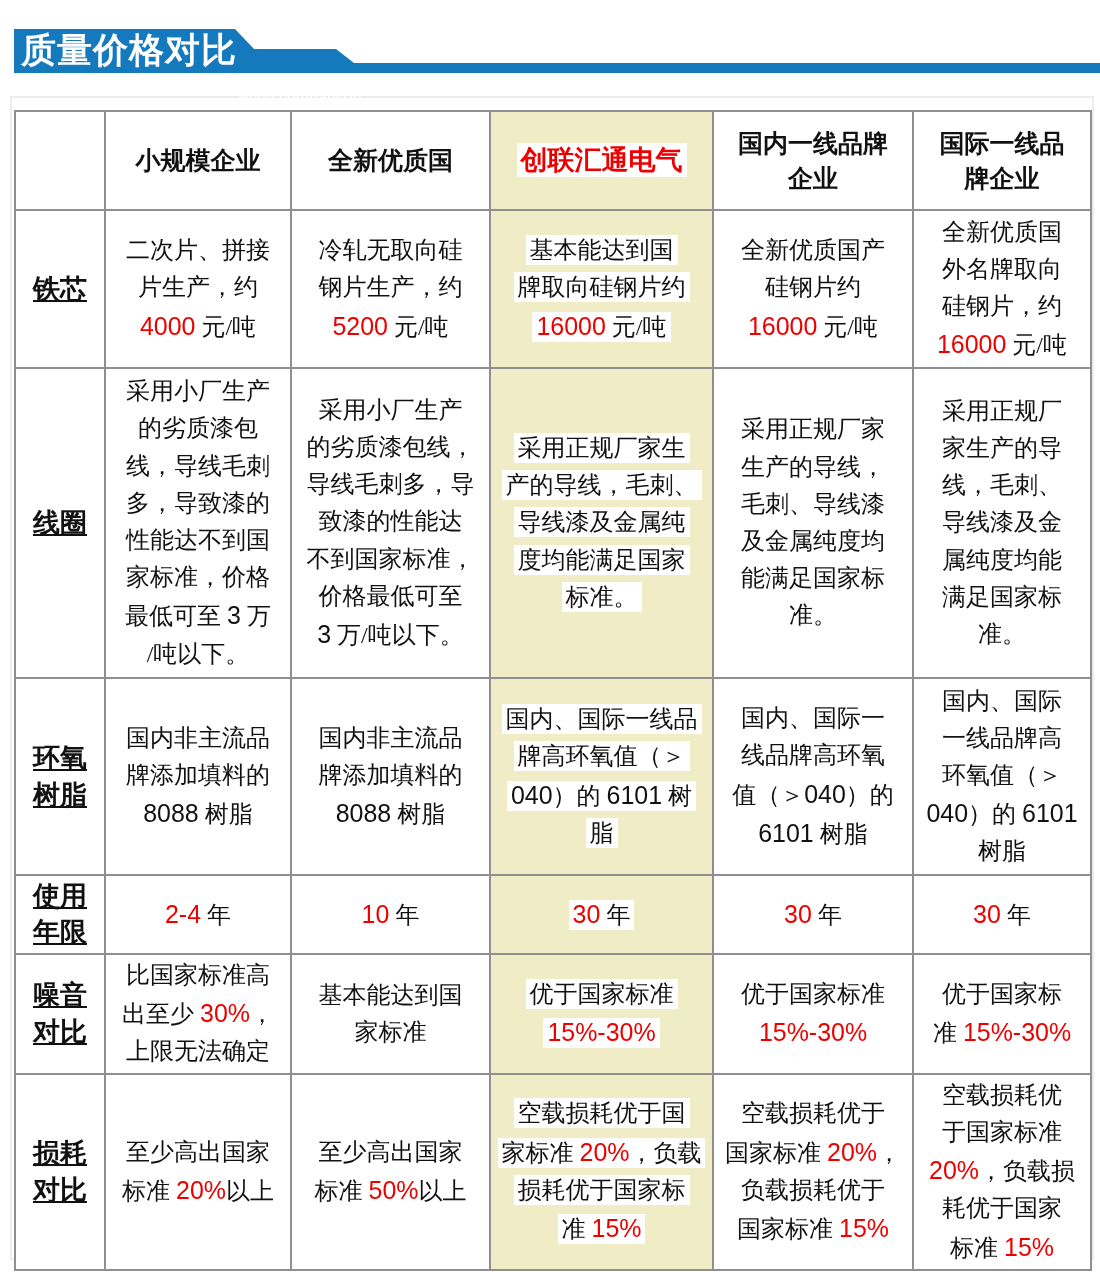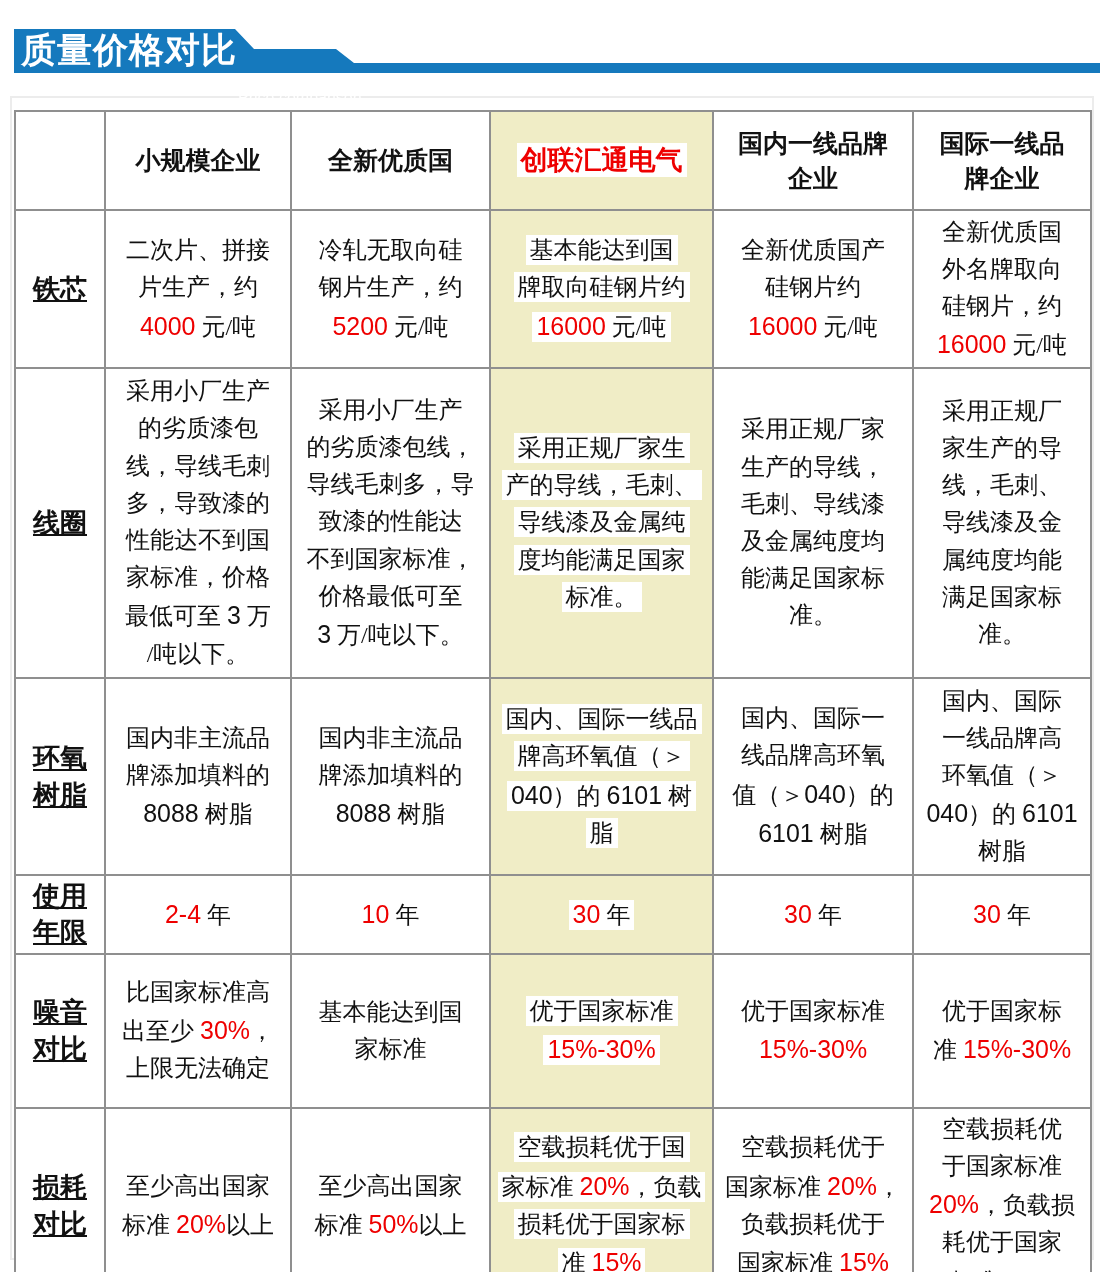--- a/index.html
+++ b/index.html
@@ -32,21 +32,21 @@
 
   
   #cmp{position:absolute;left:14px;top:110px;border-collapse:collapse;table-layout:fixed;z-index:2;}
   #cmp th,#cmp td{border:2px solid var(--border,#8f8f8f);text-align:center;vertical-align:middle;
     white-space:pre-line;padding:2px 4px;color:#111;}
   #cmp thead tr{height:99px;}
   #cmp tbody tr:nth-child(1){height:158px;}
   #cmp tbody tr:nth-child(2){height:310px;}
   #cmp tbody tr:nth-child(3){height:197px;}
   #cmp tbody tr:nth-child(4){height:74px;margin-left:40px;}
-  #cmp tbody tr:nth-child(5){height:154px;}
+  #cmp tbody tr:nth-child(5){height:120px;}
   #cmp tbody tr:nth-child(6){height:194px;}
   .col-h{font-weight:bold;font-size:25px;line-height:1.4;}
   .row-h{font-weight:bold;font-size:27px;line-height:1.35;background:#fff;text-decoration:underline;}
   #cmp td{font-size:24px;line-height:1.55;background:#fff;}
   #cmp .hl-col{background:var(--table_highlight_bg,#f0edc6);}
   .seg{position:relative;z-index:2;}
   .red{color:var(--red,#ee0000);font-family:"Liberation Sans","DejaVu Sans",sans-serif;font-size:1.04em;}
   .num{font-family:"Liberation Sans","DejaVu Sans",sans-serif;font-size:1.04em;}
   .hl{position:relative;z-index:2;background:#ffffff;padding:2px 4px;
       -webkit-box-decoration-break:clone;box-decoration-break:clone;}

